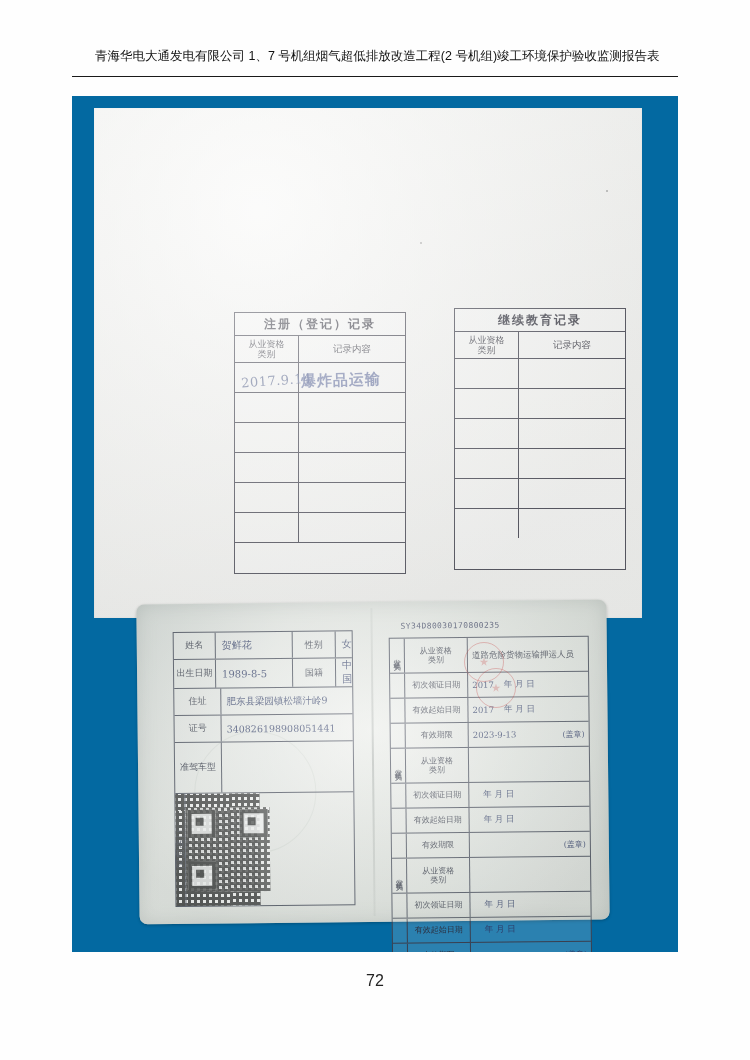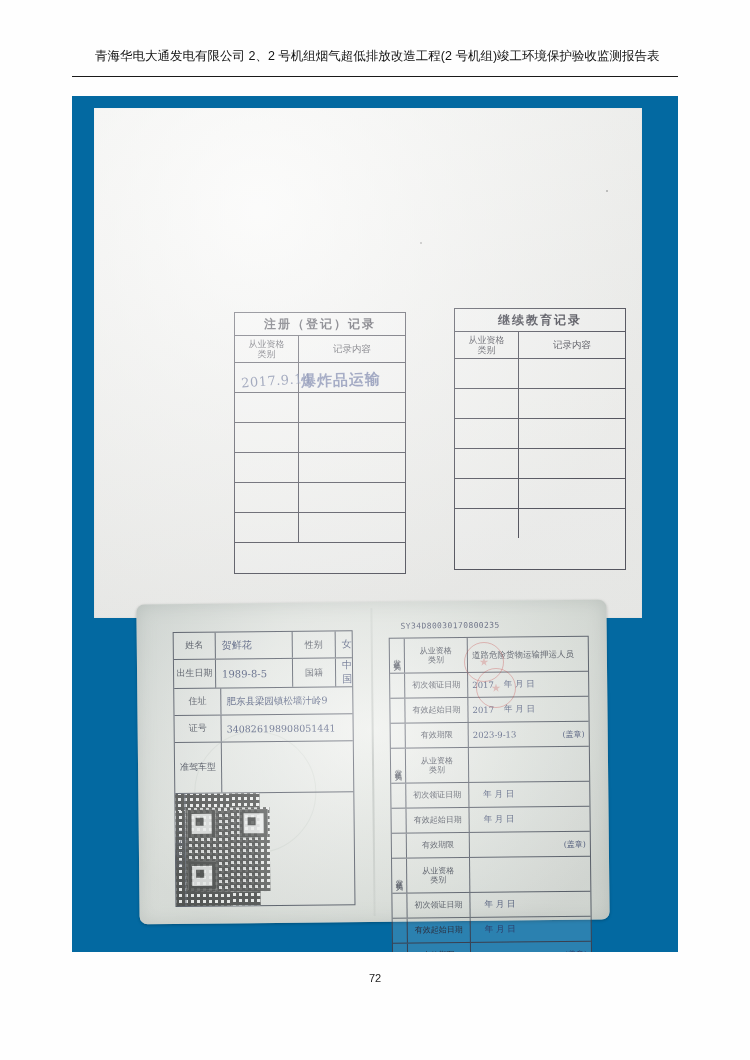--- a/index.html
+++ b/index.html
@@ -40,21 +40,21 @@
     width: 606px;
     height: 1px;
     background: #1a1a1a;
   }
   .page-number {
     position: absolute;
     left: 0;
     top: 972px;
     width: 750px;
     text-align: center;
-    font-size: 11px;
+    font-size: 16px;
     color: #222;
   }
 
   
   .scan {
     position: absolute;
     left: 72px;
     top: 96px;
     width: 606px;
     height: 856px;
@@ -387,21 +387,21 @@
     border-radius: 8px;
     box-shadow: inset 0 0 18px rgba(140,150,145,.35);
     pointer-events: none;
   }
 </style>
 </head>
 <body>
 
 <div class="page">
 
-  <div class="header">青海华电大通发电有限公司 2、2 号机组烟气超低排放改造工程(2 号机组)竣工环境保护验收监测报告表</div>
+  <div class="header">青海华电大通发电有限公司 1、7 号机组烟气超低排放改造工程(2 号机组)竣工环境保护验收监测报告表</div>
   <div class="header-rule"></div>
 
   <div class="scan">
 
     <div class="sheet-top">
       <div class="speck" style="left:512px; top:82px;"></div>
       <div class="speck" style="left:326px; top:134px;"></div>
 
       <div class="tbl" style="left:140px; top:204px; width:172px; height:262px;">
         <div class="ttl">注册（登记）记录</div>

